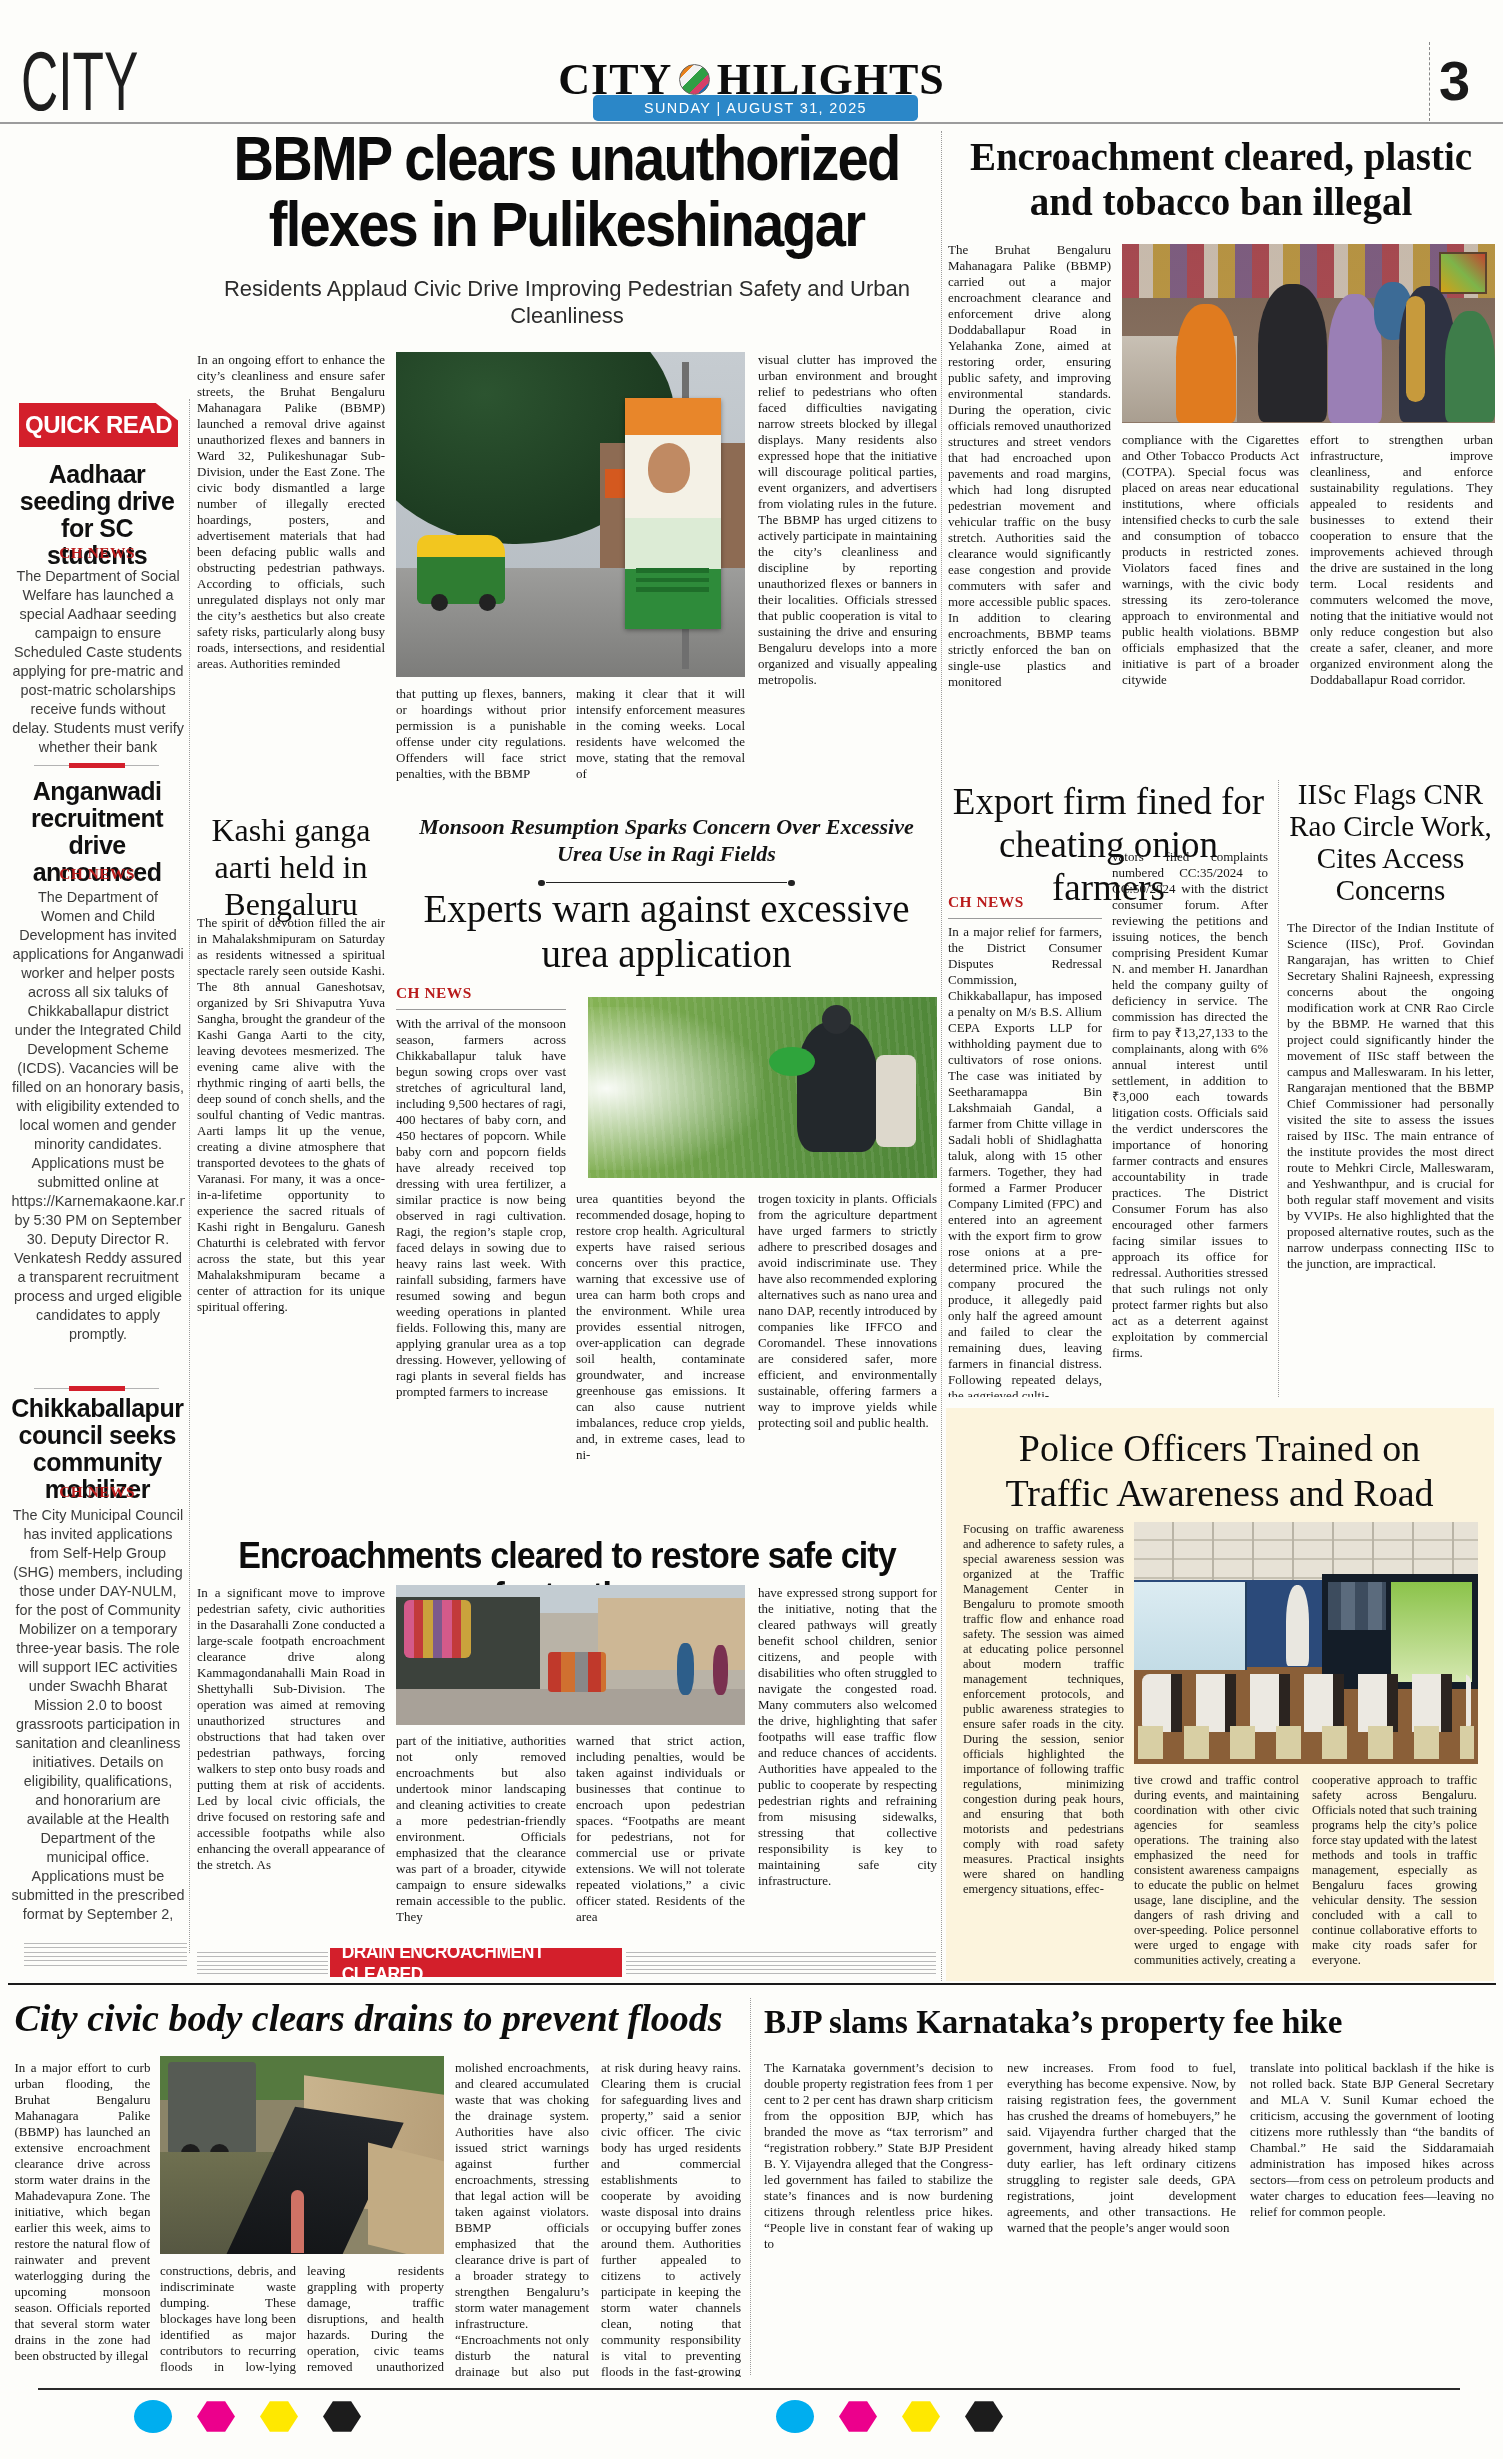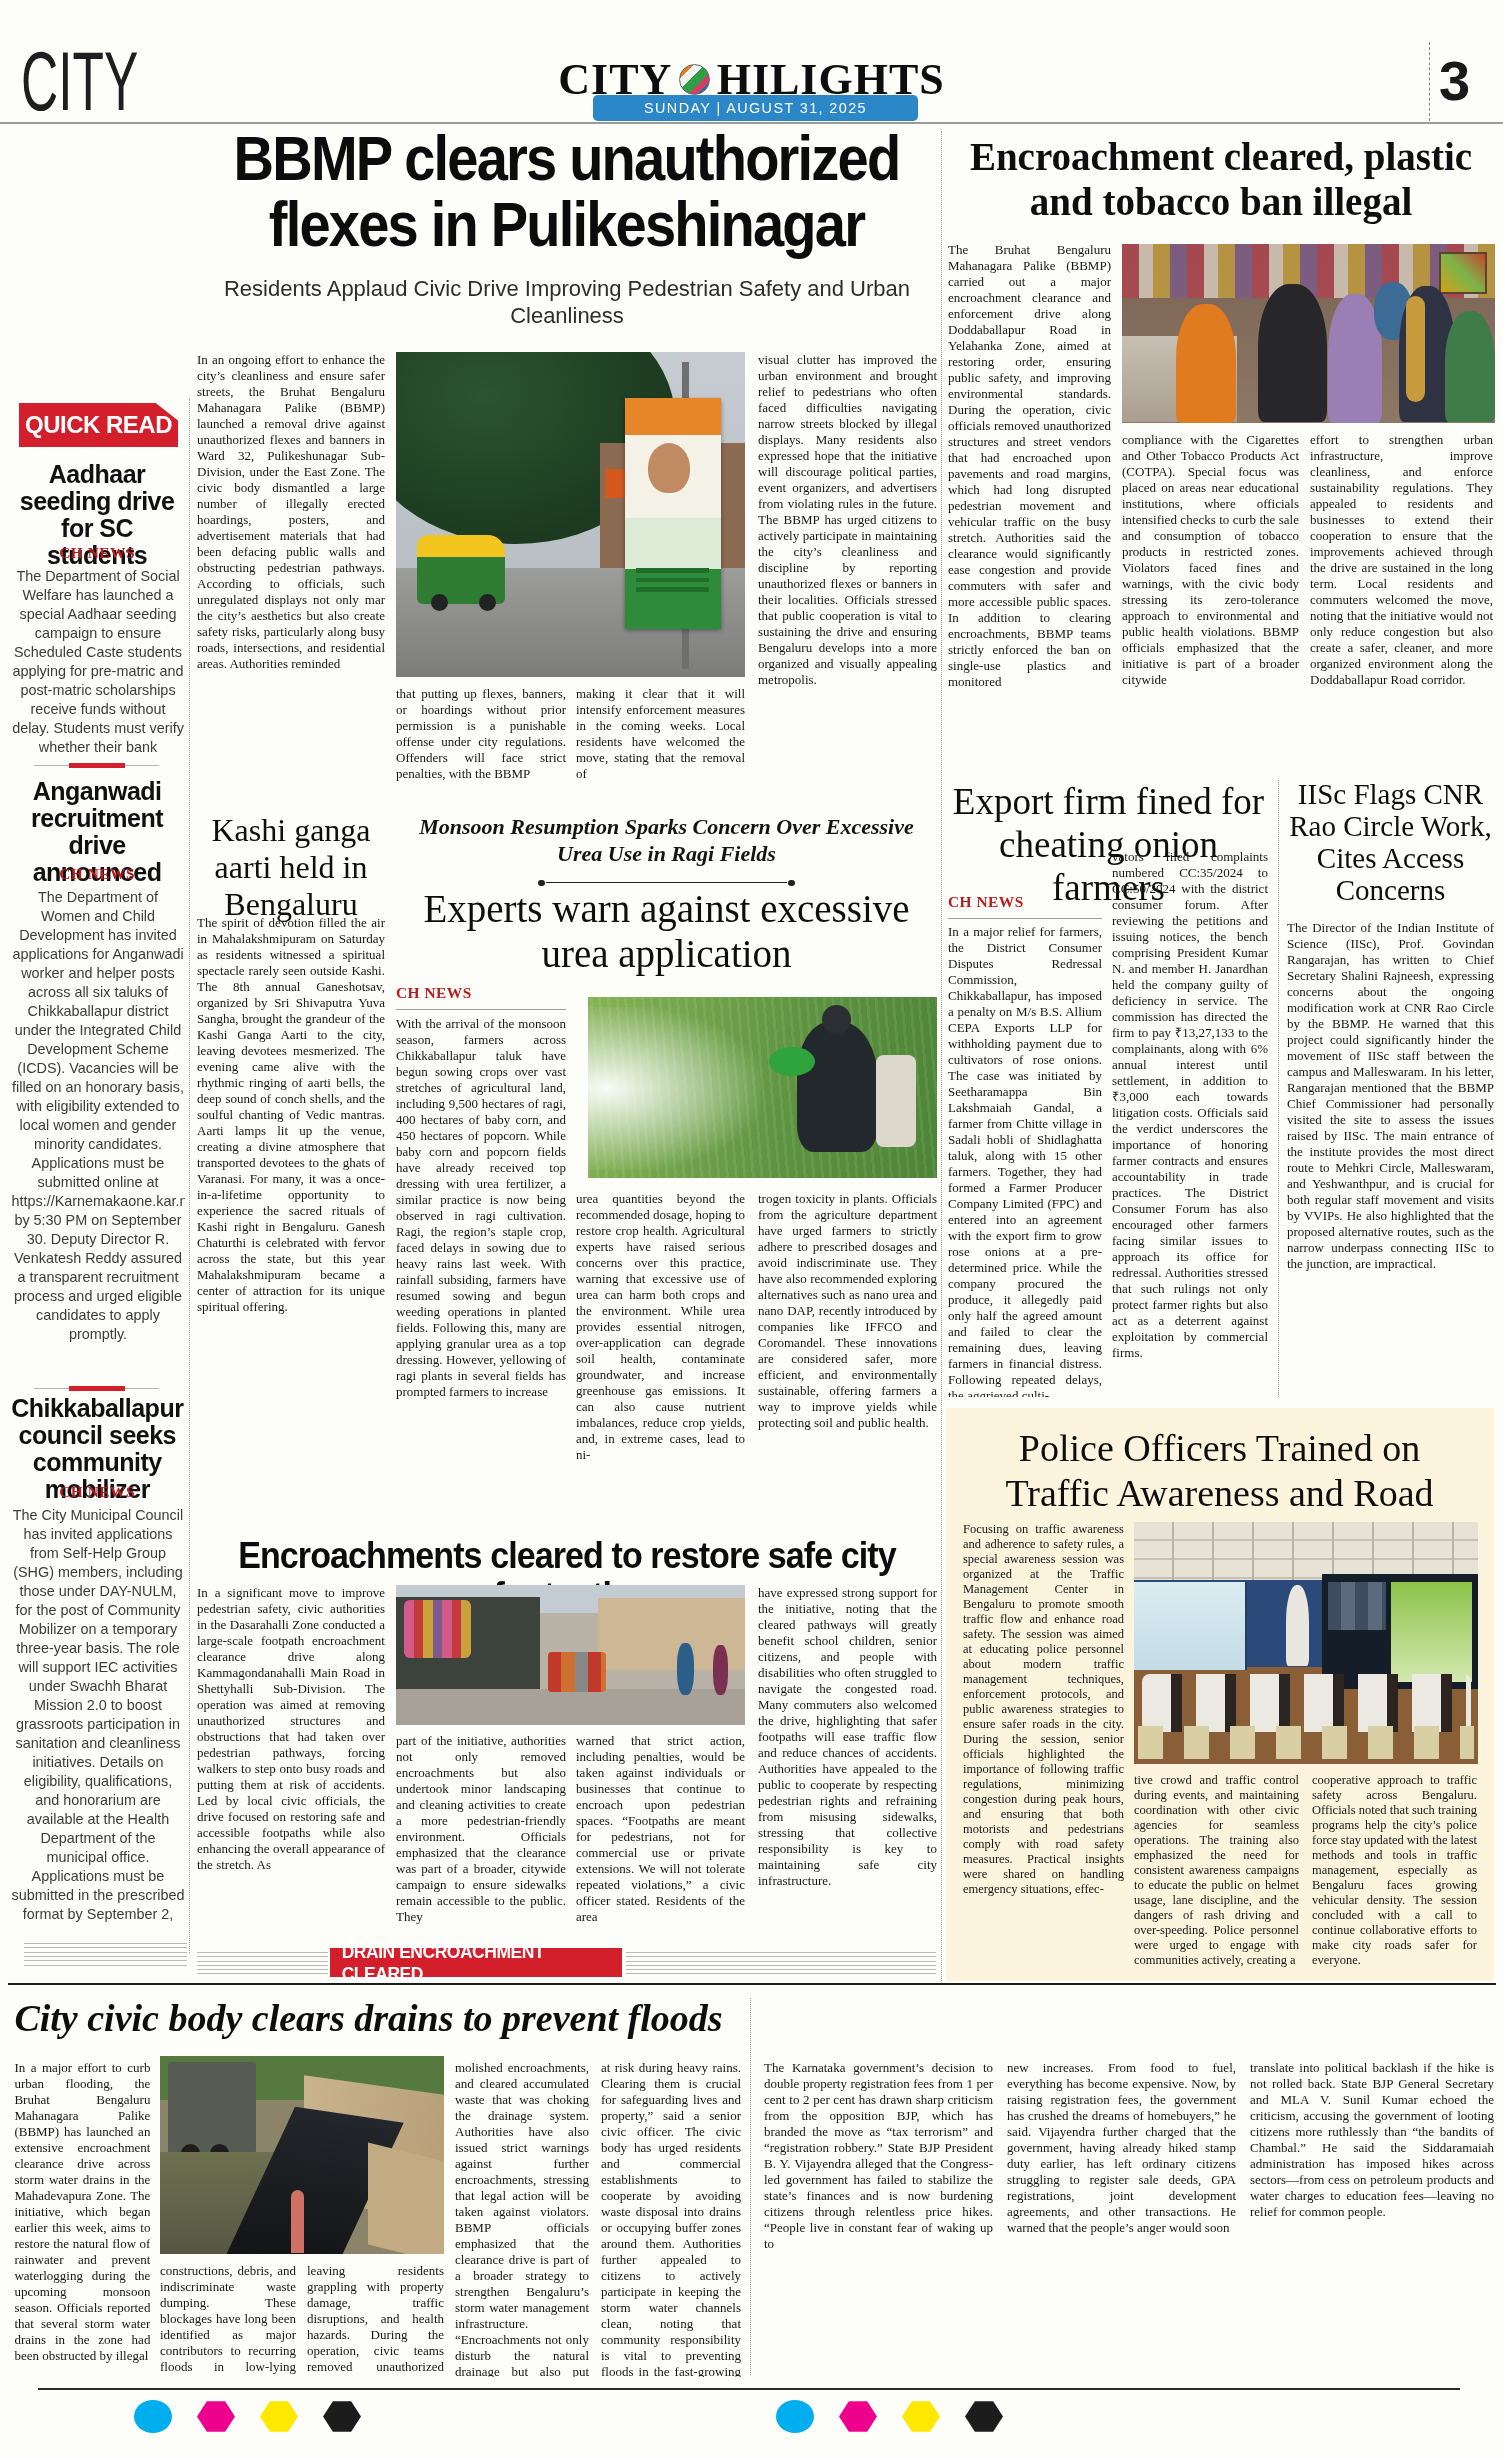--- a/index.html
+++ b/index.html
@@ -239,20 +239,21 @@
     <div class="ph" style="left:131px;top:134px;width:13.4px;height:63px;border-radius:6.7px 6.7px 0 0;background:#cf7265;"></div>
   </div>
 
   <div class="abs body-col" style="left:160px;top:2263px;width:136px;height:113px;">constructions, debris, and indiscriminate waste dumping. These blockages have long been identified as major contributors to recurring floods in low-lying neighborhoods,</div>
   <div class="abs body-col" style="left:307px;top:2263px;width:137px;height:113px;">leaving residents grappling with property damage, traffic disruptions, and health hazards. During the operation, civic teams removed unauthorized structures, de-</div>
   <div class="abs body-col" style="left:455px;top:2060px;width:134px;height:317px;">molished encroachments, and cleared accumulated waste that was choking the drainage system. Authorities have also issued strict warnings against further encroachments, stressing that legal action will be taken against violators. BBMP officials emphasized that the clearance drive is part of a broader strategy to strengthen Bengaluru’s storm water management infrastructure. “Encroachments not only disturb the natural drainage but also put thousands of households</div>
   <div class="abs body-col" style="left:601px;top:2060px;width:140px;height:317px;">at risk during heavy rains. Clearing them is crucial for safeguarding lives and property,” said a senior civic officer. The civic body has urged residents and commercial establishments to cooperate by avoiding waste disposal into drains or occupying buffer zones around them. Authorities further appealed to citizens to actively participate in keeping the storm water channels clean, noting that community responsibility is vital to preventing floods in the fast-growing Mahadevapura region.</div>
 
   <div class="abs dotted-v" style="left:750px;top:1998px;height:377px;"></div>
 
+  <div class="abs serif" style="left:764px;top:2004px;width:615px;font-size:33px;line-height:37px;font-weight:bold;color:#0d0d0d;">BJP slams Karnataka’s property fee hike</div>
   <div class="abs body-col" style="left:764px;top:2060px;width:229px;height:317px;">The Karnataka government’s decision to double property registration fees from 1 per cent to 2 per cent has drawn sharp criticism from the opposition BJP, which has branded the move as “tax terrorism” and “registration robbery.” State BJP President B. Y. Vijayendra alleged that the Congress-led government has failed to stabilize the state’s finances and is now burdening citizens through relentless price hikes. “People live in constant fear of waking up to</div>
   <div class="abs body-col" style="left:1007px;top:2060px;width:229px;height:317px;">new increases. From food to fuel, everything has become expensive. Now, by raising registration fees, the government has crushed the dreams of homebuyers,” he said. Vijayendra further charged that the government, having already hiked stamp duty earlier, has left ordinary citizens struggling to register sale deeds, GPA registrations, joint development agreements, and other transactions. He warned that the people’s anger would soon</div>
   <div class="abs body-col" style="left:1250px;top:2060px;width:244px;height:317px;">translate into political backlash if the hike is not rolled back. State BJP General Secretary and MLA V. Sunil Kumar echoed the criticism, accusing the government of looting citizens more ruthlessly than “the bandits of Chambal.” He said the Siddaramaiah administration has imposed hikes across sectors—from cess on petroleum products and water charges to education fees—leaving no relief for common people.</div>
 
   <div class="abs" style="left:38px;top:2388px;width:1422px;height:1.9px;background:#2a2a2a;"></div>
 
   <div class="abs" style="left:134px;top:2400px;">
     <span class="mark" style="background:#00aeef;border-radius:50%;"></span>
     <span class="mark hex" style="background:#ec008c;"></span>
     <span class="mark hex" style="background:#ffe800;"></span>

